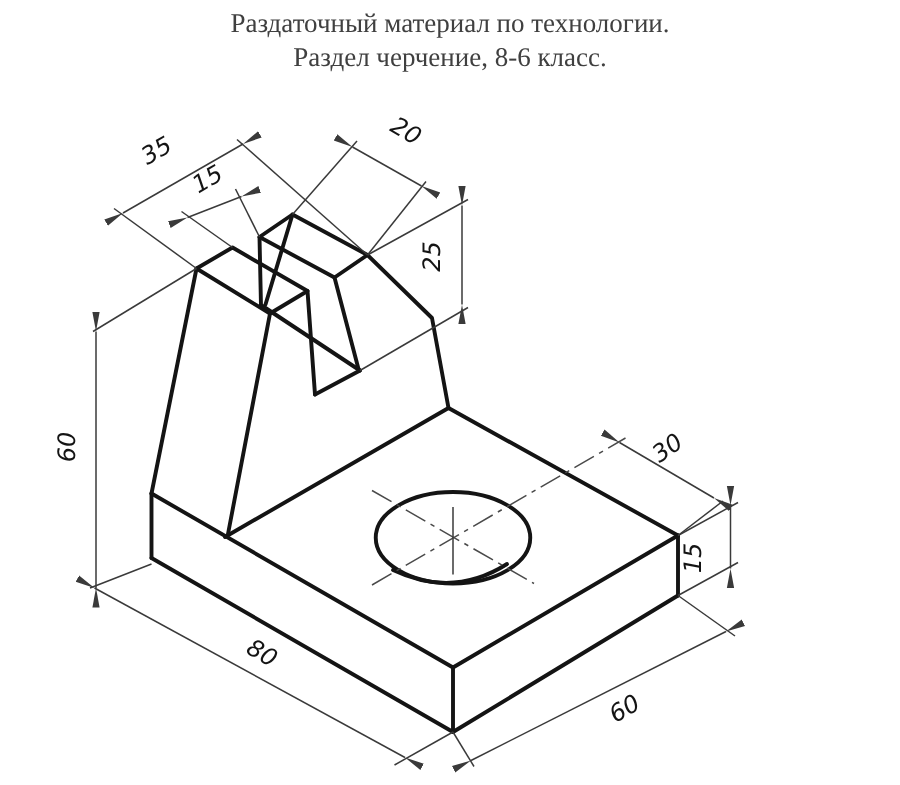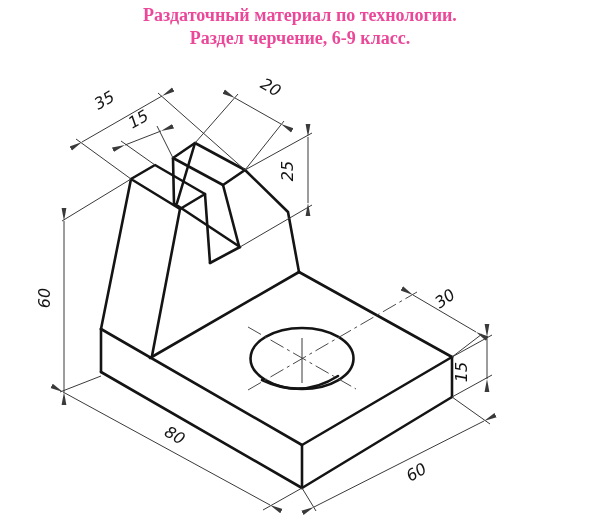--- a/index.html
+++ b/index.html
@@ -1,33 +1,33 @@
 <!DOCTYPE html>
 <html><head>
 <meta charset="utf-8">
 <style>
   html,body{margin:0;padding:0;background:#ffffff;}
   .page{position:relative;width:600px;height:523px;background:#ffffff;overflow:hidden;
         font-family:"Liberation Serif", serif;}
   .title{position:absolute;top:4px;left:0;width:100%;text-align:center;
-         font-weight:bold;font-size:18px;line-height:23px;color:#ec4899;}
+         font-weight:normal;font-size:18px;line-height:23px;color:#404040;}
   svg{position:absolute;left:0;top:0;}
   .edge{stroke:#141414;stroke-width:2.6px;fill:none;stroke-linecap:round;stroke-linejoin:round;}
   .thin{stroke:#3a3a3a;stroke-width:1px;fill:none;}
   .cline{stroke:#4a4a4a;stroke-width:1px;fill:none;stroke-dasharray:15 4 3 4;}
   .dim{stroke:#3a3a3a;stroke-width:1px;fill:none;}
   .dimlabel{font-family:"DejaVu Sans", sans-serif;font-style:italic;font-size:16px;fill:#141414;}
 </style>
 </head>
 <body>
 
 <div class="page">
   <div class="title">
     <div>Раздаточный материал по технологии.</div>
-    <div>Раздел черчение, 6-9 класс.</div>
+    <div>Раздел черчение, 8-6 класс.</div>
   </div>
 
   <svg width="600" height="523" viewBox="0 0 600 523">
     <defs>
       <marker id="arr" markerWidth="14" markerHeight="8" refX="1" refY="4" orient="auto-start-reverse" markerUnits="userSpaceOnUse">
         <path d="M1,4 L14,1.6 L14,6.4 Z" fill="#3a3a3a"></path>
       </marker>
     </defs>
 
     <g>

